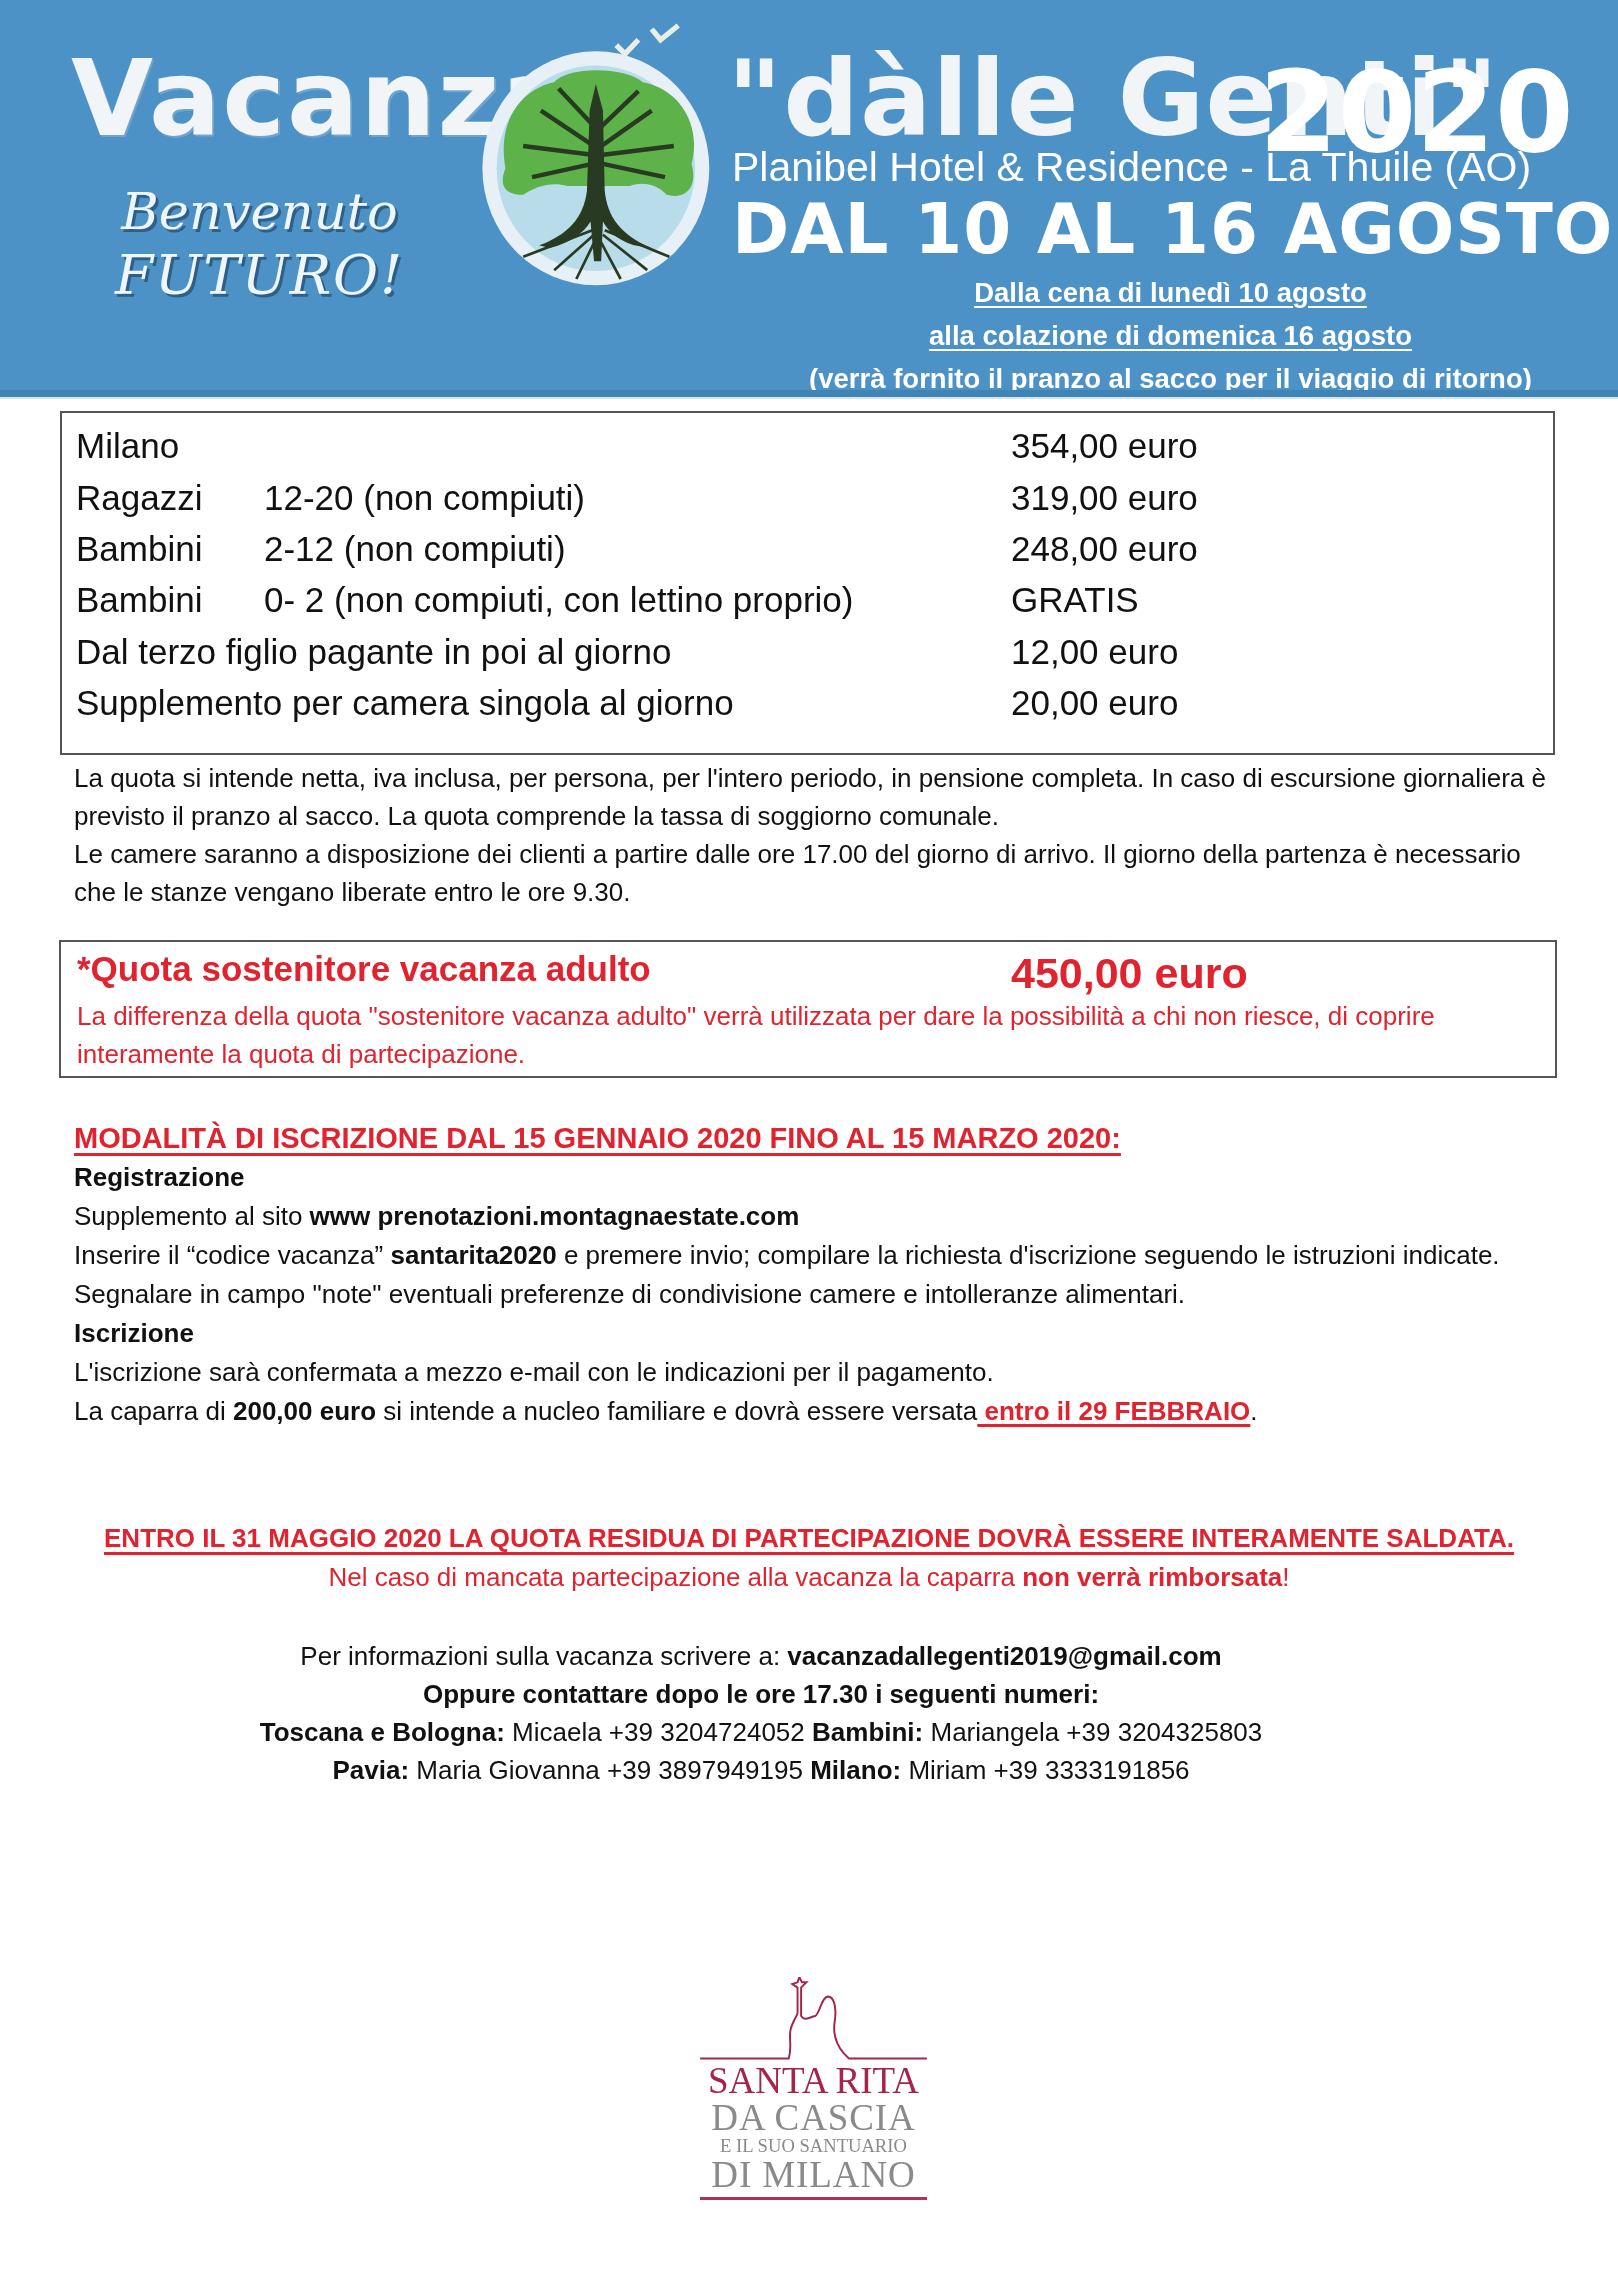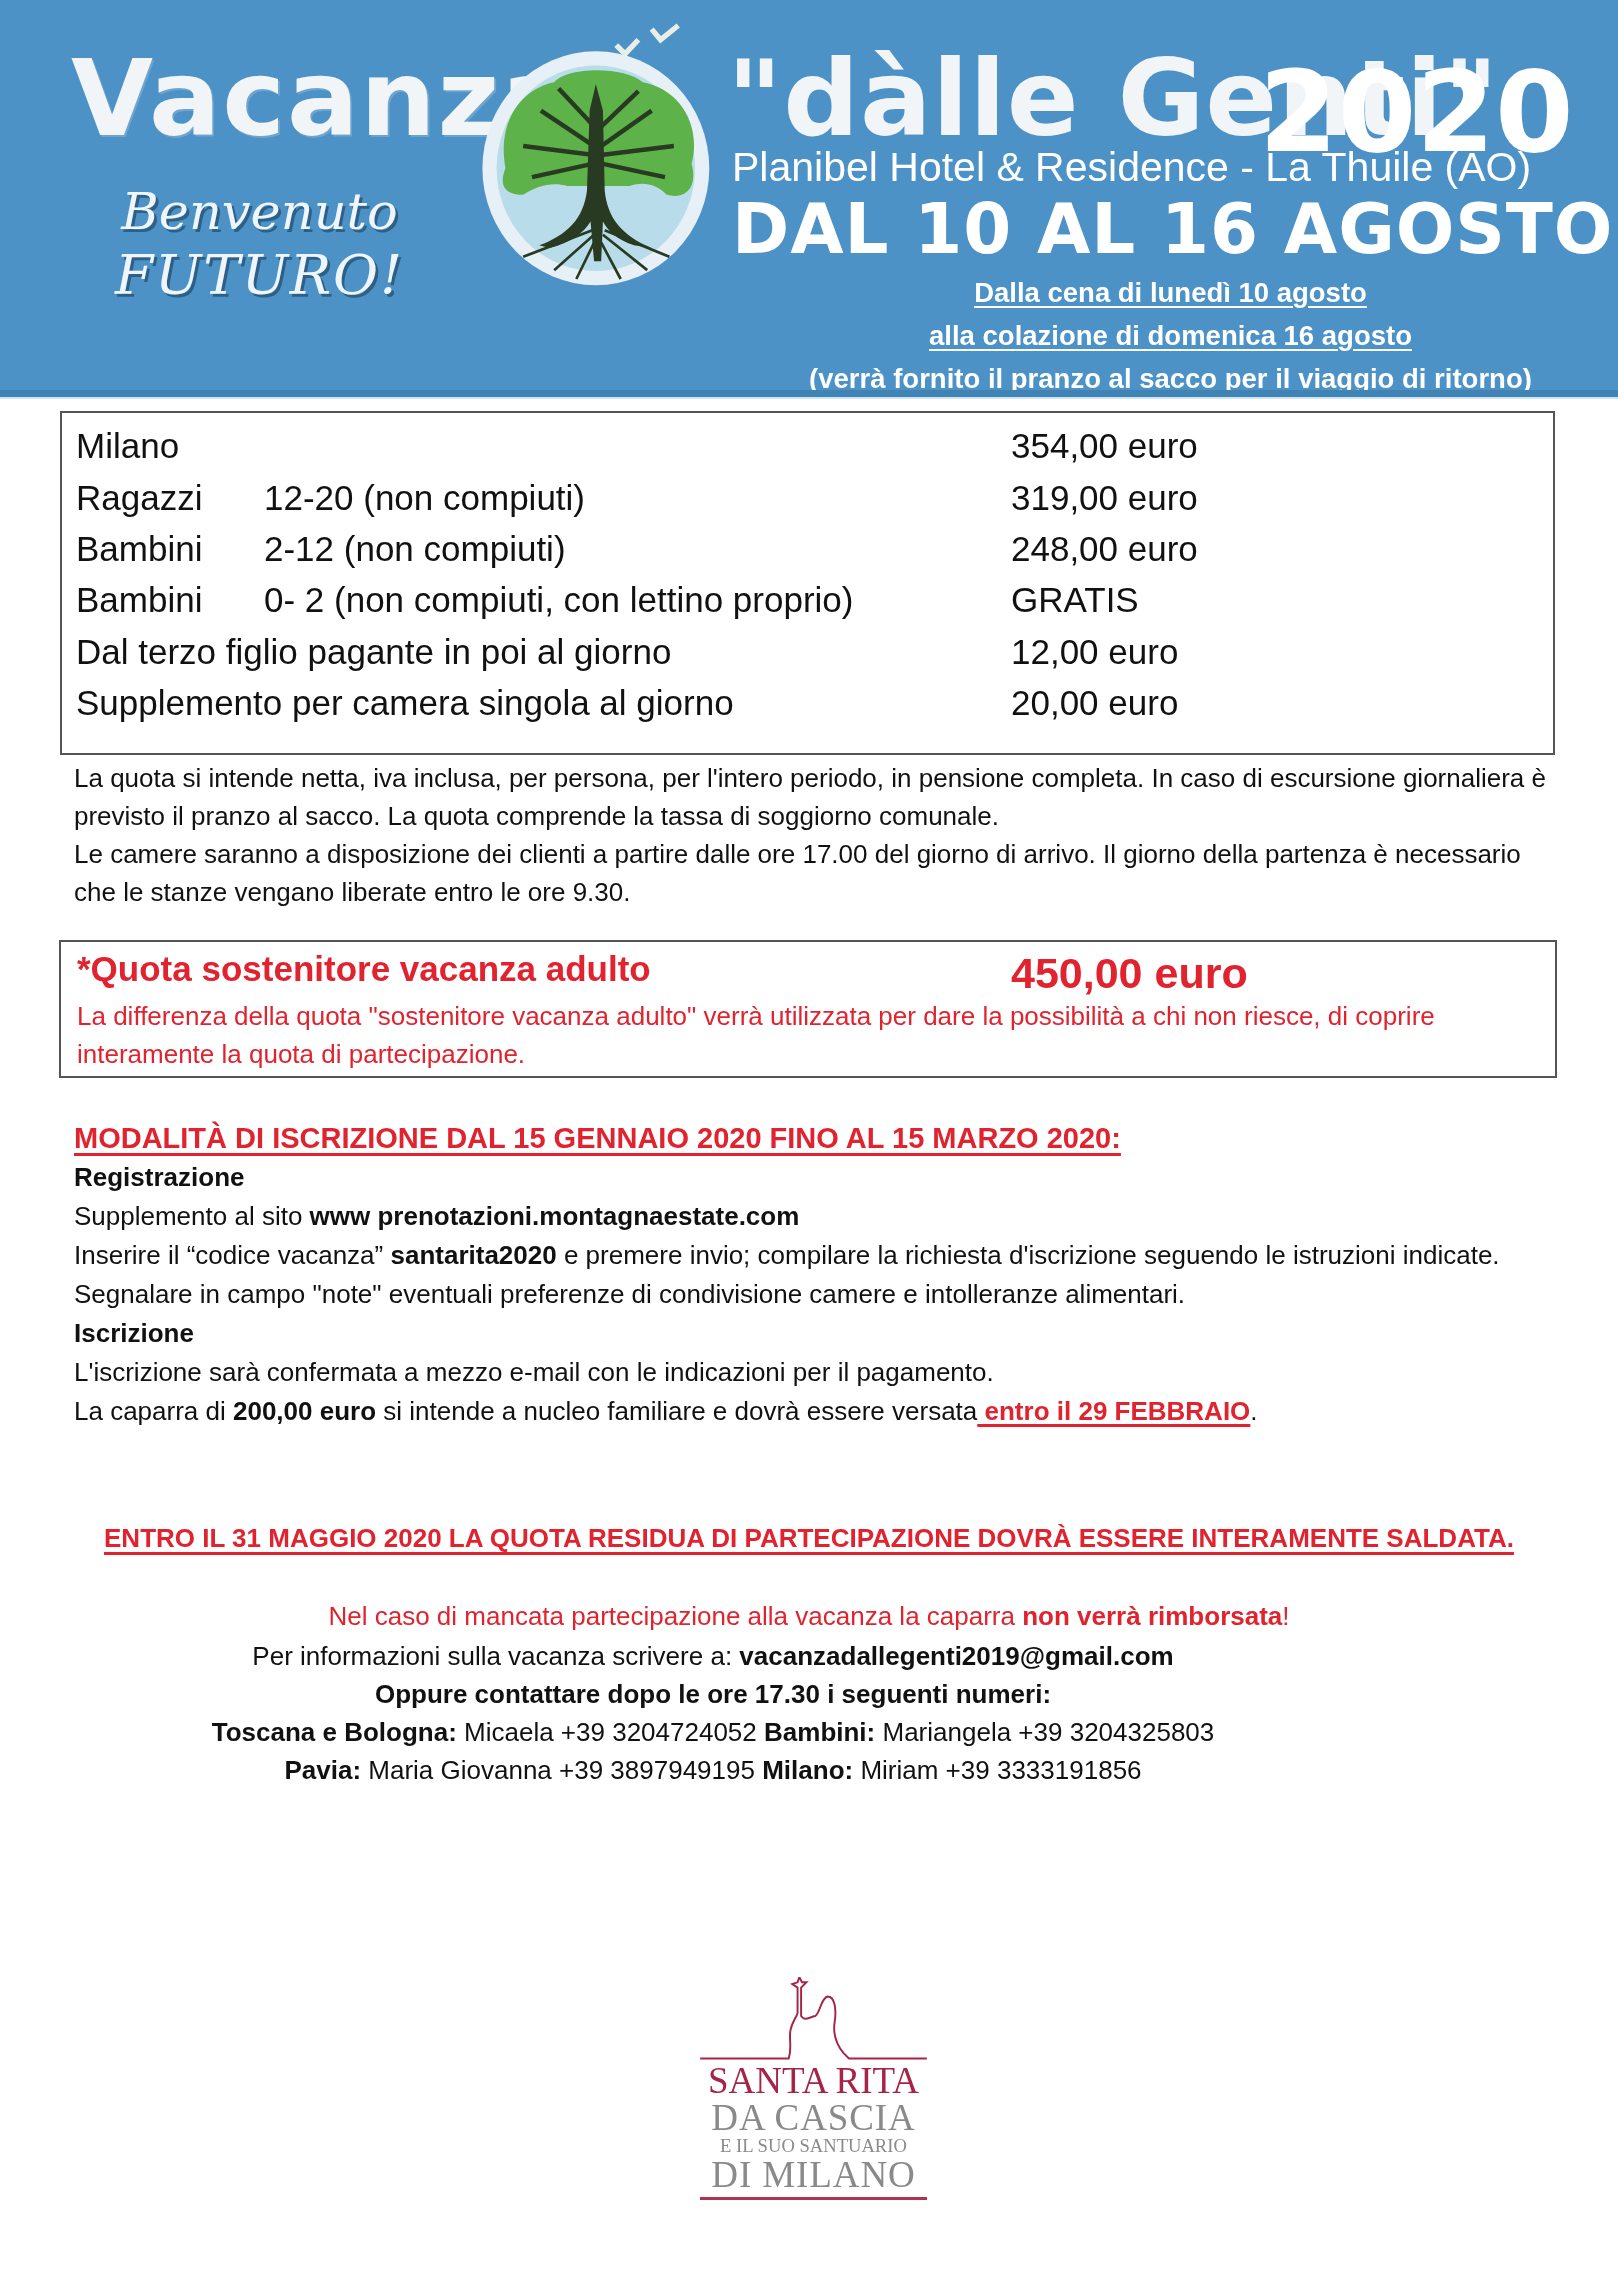--- a/index.html
+++ b/index.html
@@ -42,25 +42,25 @@
   .reg { position:absolute; left:74px; top:1119px; width:1498px; font-size:26px; line-height:39px; color:#111; }
   .reg .heading { color:#e0232e; font-weight:bold; text-decoration:underline; text-decoration-thickness:2.7px; text-underline-offset:5.3px; font-size:29px; }
   .reg .sub { font-weight:bold; }
   .reg .line { display:block; }
   .reg b { font-weight:bold; }
   .reg .red-u { color:#e0232e; font-weight:bold; text-decoration:underline; text-underline-offset:4.4px; text-decoration-thickness:2.7px; }
 
   
   .deadline { position:absolute; left:0; width:1618px; text-align:center; }
   .deadline .d1 { position:absolute; top:1523px; left:0; width:1618px; color:#e0232e; font-weight:bold; font-size:26px; text-decoration:underline; text-decoration-thickness:2.7px; text-underline-offset:5.3px; }
-  .deadline .d2 { position:absolute; top:1562px; left:0; width:1618px; color:#e0232e; font-size:26px;margin-top:39px; }
+  .deadline .d2 { position:absolute; top:1562px; left:0; width:1618px; color:#e0232e; font-size:26px; }
   .deadline .d2 b { font-weight:bold; }
 
   
-  .contact { position:absolute; left:0; top:1637px; width:1426px; text-align:center; font-size:26px; line-height:38px; color:#111; }
+  .contact { position:absolute; left:0; top:1637px; width:1426px; text-align:center; font-size:26px; line-height:38px; color:#111;padding-left:48px; }
   .contact .line { display:block; }
   .contact b { font-weight:bold; }
 
   
   .sr-logo { position:absolute; left:693px; top:1977px; width:241px; height:231px; text-align:center; font-family:"Liberation Serif", "DejaVu Serif", serif; }
   .sr-logo svg.outline { position:absolute; left:0; top:0; }
   .sr-logo .rule { position:absolute; left:7px; width:227px; height:2.7px; background:#b0324f; }
   .sr-logo .t1 { position:absolute; left:7px; top:85px; width:227px; font-size:37px; color:#a52448; line-height:1; letter-spacing:0px; white-space:nowrap; }
   .sr-logo .t2 { position:absolute; left:7px; top:122px; width:227px; font-size:37px; color:#8a8a8a; line-height:1; letter-spacing:0.9px; white-space:nowrap; }
   .sr-logo .t3 { position:absolute; left:7px; top:160px; width:227px; font-size:18.6px; color:#8a8a8a; line-height:1; white-space:nowrap; }

